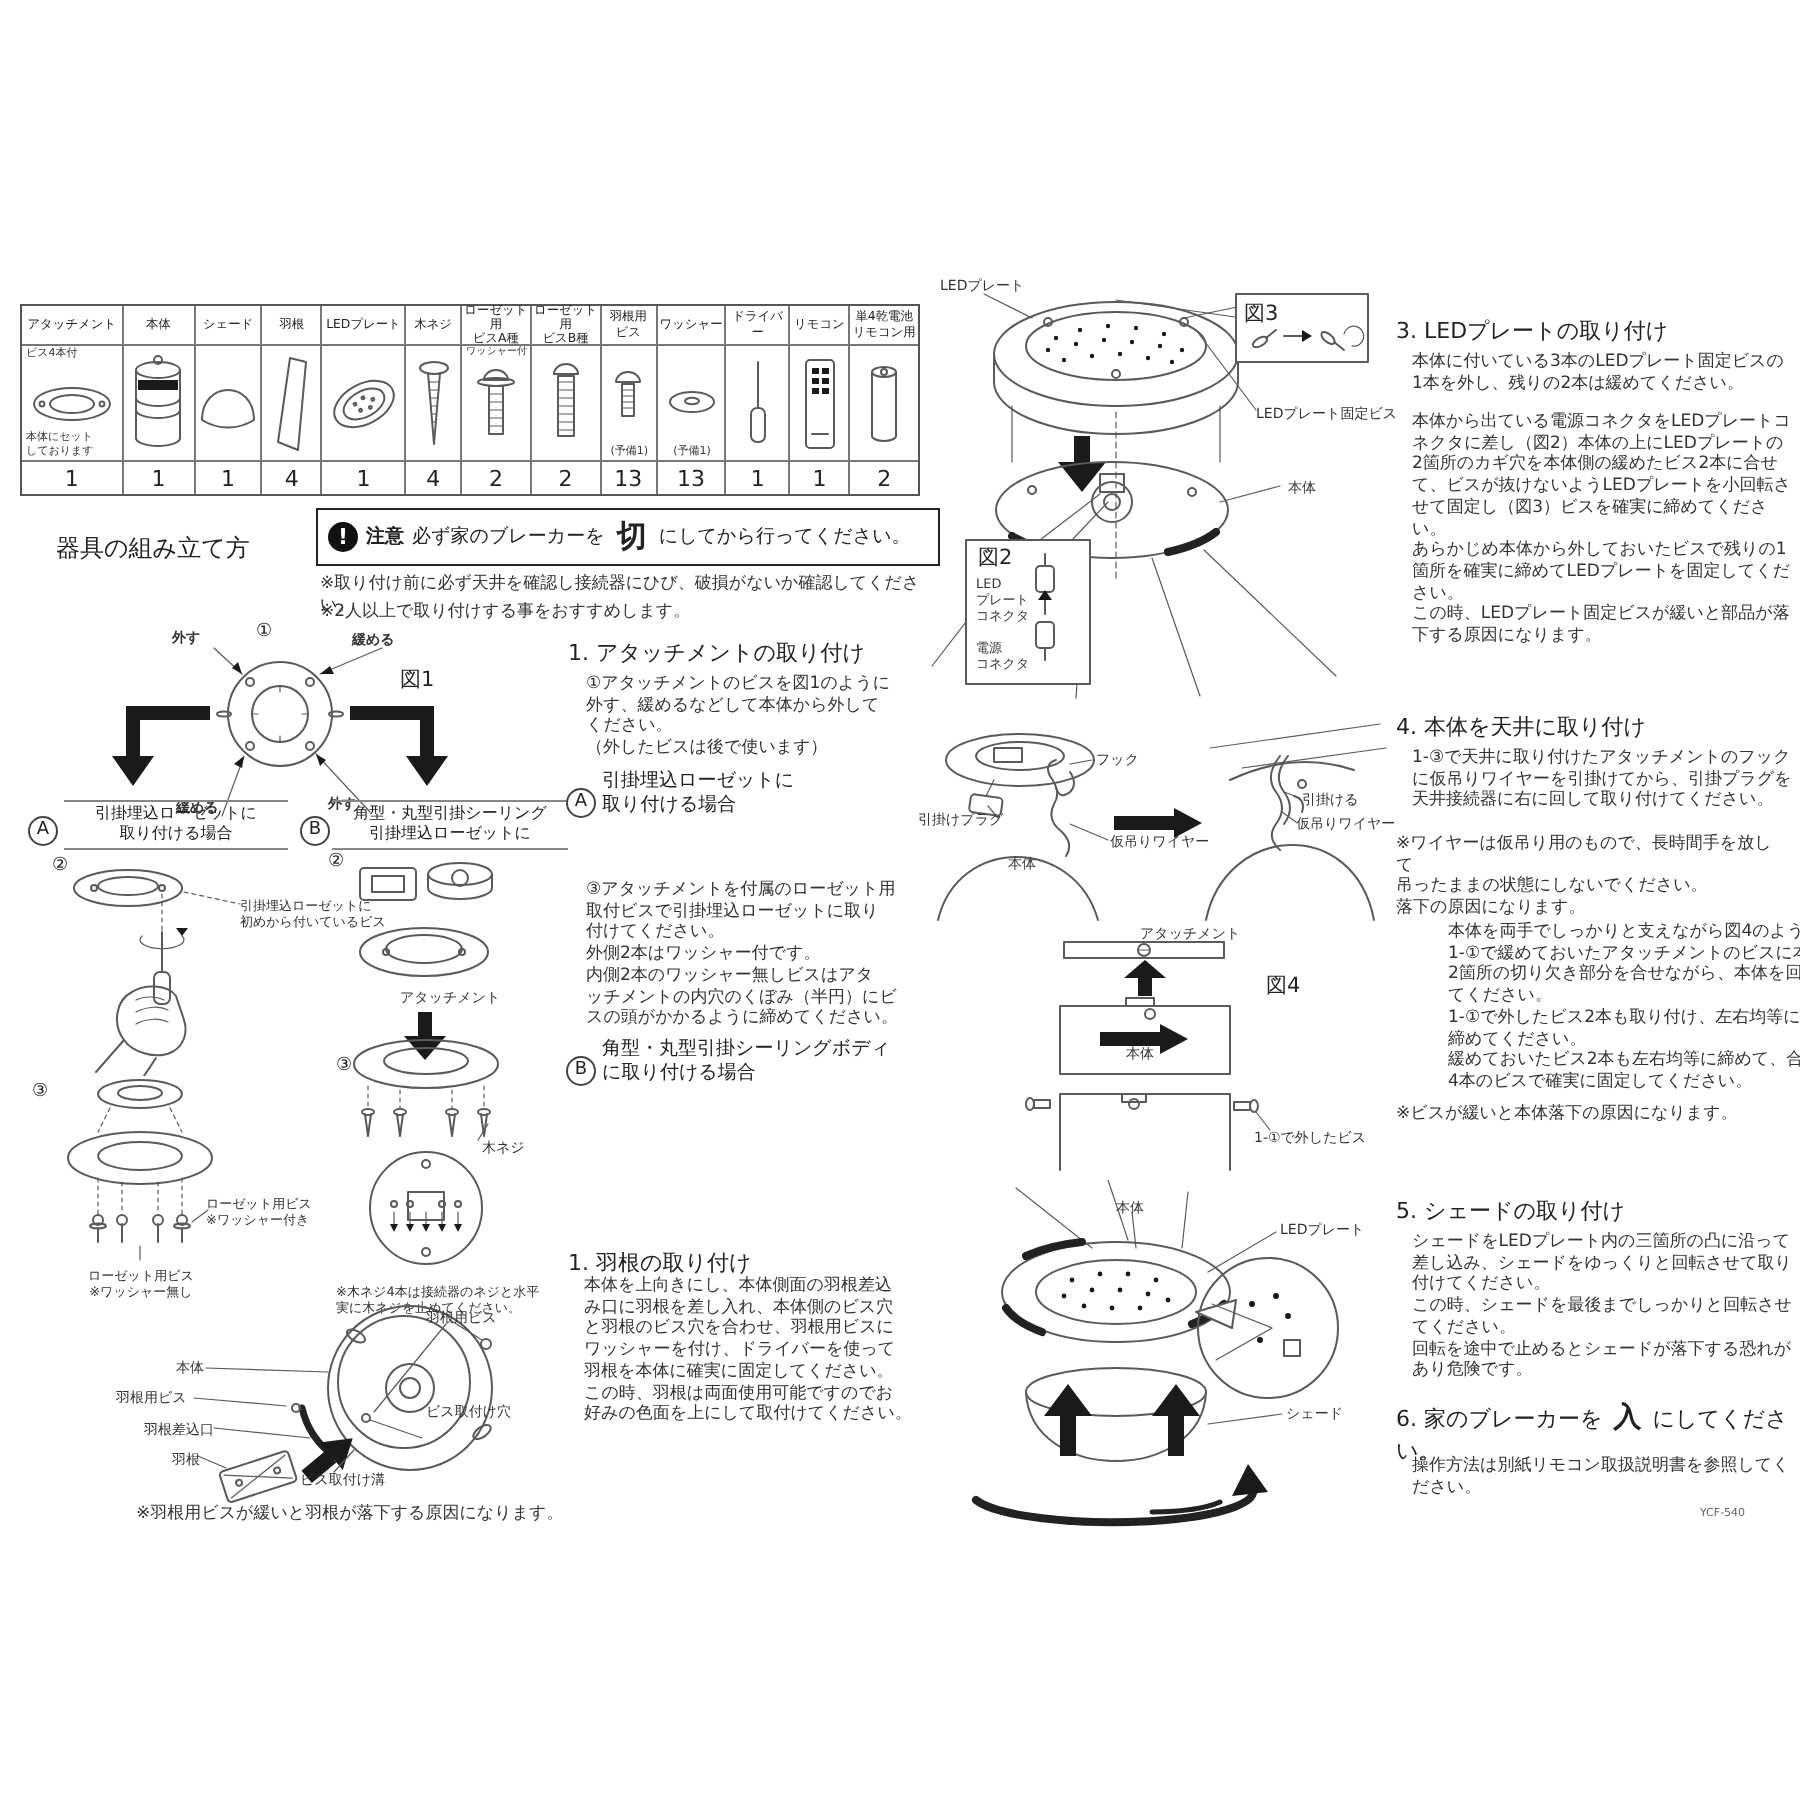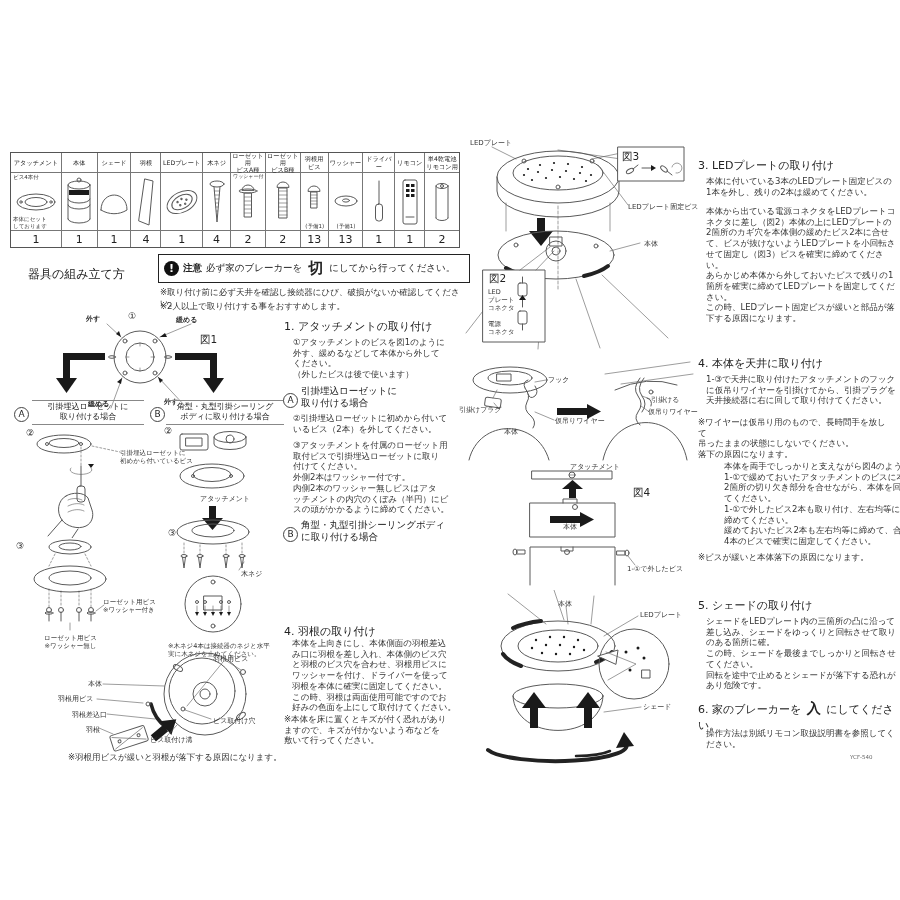--- a/index.html
+++ b/index.html
@@ -306,21 +306,21 @@
     <line class="thin" x1="71" y1="76" x2="79" y2="70"></line>
     <line class="thin" x1="45" y1="88" x2="45" y2="95"></line>
   </svg>
   <div class="abs lbl65 pre" style="left:103px;top:598px">ローゼット用ビス
 ※ワッシャー付き</div>
   <div class="abs lbl65 pre" style="left:44px;top:634px;text-align:center">ローゼット用ビス
 ※ワッシャー無し</div>
 
   <div class="abs" style="left:150px;top:402px"><span class="circ">B</span></div>
   <div class="abs rule-head pre" style="left:166px;top:400px;width:114px">角型・丸型引掛シーリング
-ボディに取り付ける場合</div>
+引掛埋込ローゼットに</div>
   <div class="abs step" style="left:164px;top:426px">②</div>
 
   <svg class="art" style="left:168px;top:428px" width="112" height="105" viewBox="0 0 112 105">
     <rect x="12" y="6" width="28" height="16" rx="2"></rect>
       <rect x="18" y="10" width="16" height="8"></rect>
     <ellipse cx="62" cy="9" rx="16" ry="5.5"></ellipse>
       <path d="M46,9 V16 A16,5.5 0 0 0 78,16 V9"></path>
       <circle cx="62" cy="11" r="4"></circle>
     <ellipse cx="44" cy="48" rx="32" ry="12"></ellipse>
       <ellipse cx="44" cy="46.5" rx="19" ry="7"></ellipse>
@@ -397,56 +397,51 @@
     <line class="thin" x1="52" y1="68" x2="100" y2="73"></line>
     <line class="thin" x1="44" y1="82" x2="58" y2="88"></line>
     <line class="thin" x1="156" y1="73" x2="130" y2="64"></line>
     <line class="thin" x1="112" y1="90" x2="122" y2="79"></line>
   </svg>
   <div class="abs lbl" style="left:213px;top:655px">羽根用ビス</div>
   <div class="abs lbl" style="left:88px;top:680px">本体</div>
   <div class="abs lbl" style="left:58px;top:695px">羽根用ビス</div>
   <div class="abs lbl" style="left:72px;top:711px">羽根差込口</div>
   <div class="abs lbl" style="left:86px;top:726px">羽根</div>
-  <div class="abs lbl" style="left:213px;top:717px">ビス取付け穴</div>
+  <div class="abs lbl" style="left:213px;top:702px">ビス取付け穴</div>
   <div class="abs lbl" style="left:150px;top:736px">ビス取付け溝</div>
   <div class="abs t85" style="left:68px;top:752px;width:220px">※羽根用ビスが緩いと羽根が落下する原因になります。</div>
 
   <div class="abs t11" style="left:284px;top:319px">1. アタッチメントの取り付け</div>
   <div class="abs t85 pre" style="left:293px;top:337px;width:168px">①アタッチメントのビスを図1のように
 外す、緩めるなどして本体から外して
 ください。
 （外したビスは後で使います）</div>
   <div class="abs" style="left:283px;top:388px"><span class="circ">A</span></div>
   <div class="abs ab-head pre" style="left:301px;top:385px">引掛埋込ローゼットに
 取り付ける場合</div>
-  <div class="abs t85 pre" style="left:293px;top:413px;width:168px">②引掛埋込ローゼットに初めから付いて
-いるビス（2本）を外してください。</div>
   <div class="abs t85 pre" style="left:293px;top:440px;width:168px">③アタッチメントを付属のローゼット用
 取付ビスで引掛埋込ローゼットに取り
 付けてください。
 外側2本はワッシャー付です。
 内側2本のワッシャー無しビスはアタ
 ッチメントの内穴のくぼみ（半円）にビ
 スの頭がかかるように締めてください。</div>
   <div class="abs" style="left:283px;top:522px"><span class="circ">B</span></div>
   <div class="abs ab-head pre" style="left:301px;top:519px">角型・丸型引掛シーリングボディ
 に取り付ける場合</div>
 
-  <div class="abs t11" style="left:284px;top:624px">4. 羽根の取り付け</div>
+  <div class="abs t11" style="left:284px;top:624px">1. 羽根の取り付け</div>
   <div class="abs t85 pre" style="left:292px;top:638px;width:172px">本体を上向きにし、本体側面の羽根差込
 み口に羽根を差し入れ、本体側のビス穴
 と羽根のビス穴を合わせ、羽根用ビスに
 ワッシャーを付け、ドライバーを使って
 羽根を本体に確実に固定してください。
 この時、羽根は両面使用可能ですのでお
 好みの色面を上にして取付けてください。</div>
-  <div class="abs t85 pre" style="left:284px;top:714px;width:178px">※本体を床に置くとキズが付く恐れがあり
-ますので、キズが付かないよう布などを
-敷いて行ってください。</div>
 
   <svg class="art" style="left:458px;top:133px" width="237" height="217" viewBox="0 0 237 217">
     <path class="thin" d="M52,143 L8,200 M144,142 L210,205 M118,146 L142,215 M85,146 L80,216"></path>
     <ellipse cx="100" cy="44" rx="61" ry="26"></ellipse>
     <path d="M39,44 V58 A61,26 0 0 0 161,58 V44"></path>
     <ellipse cx="100" cy="40" rx="45" ry="17"></ellipse>
     <g class="fill">
       <circle cx="70" cy="36" r="1.1"></circle>
         <circle cx="82" cy="32" r="1.1"></circle>
         <circle cx="96" cy="30" r="1.1"></circle>
@@ -647,21 +642,21 @@
 てください。
 1-①で外したビス2本も取り付け、左右均等に
 締めてください。
 緩めておいたビス2本も左右均等に締めて、合計
 4本のビスで確実に固定してください。</div>
   <div class="abs t85 pre" style="left:698px;top:552px;width:195px">※ビスが緩いと本体落下の原因になります。</div>
 
   <div class="abs t11" style="left:698px;top:598px">5. シェードの取り付け</div>
   <div class="abs t85 pre" style="left:706px;top:616px;width:190px">シェードをLEDプレート内の三箇所の凸に沿って
 差し込み、シェードをゆっくりと回転させて取り
-のある箇所に確。
+付けてください。
 この時、シェードを最後までしっかりと回転させ
 てください。
 回転を途中で止めるとシェードが落下する恐れが
 あり危険です。</div>
 
   <div class="abs t11" style="left:698px;top:700px;width:198px">
     <span>6. 家のブレーカーを</span>
     <span class="sw" style="font-size:14px">入</span>
     <span>にしてください。</span>
   </div>

